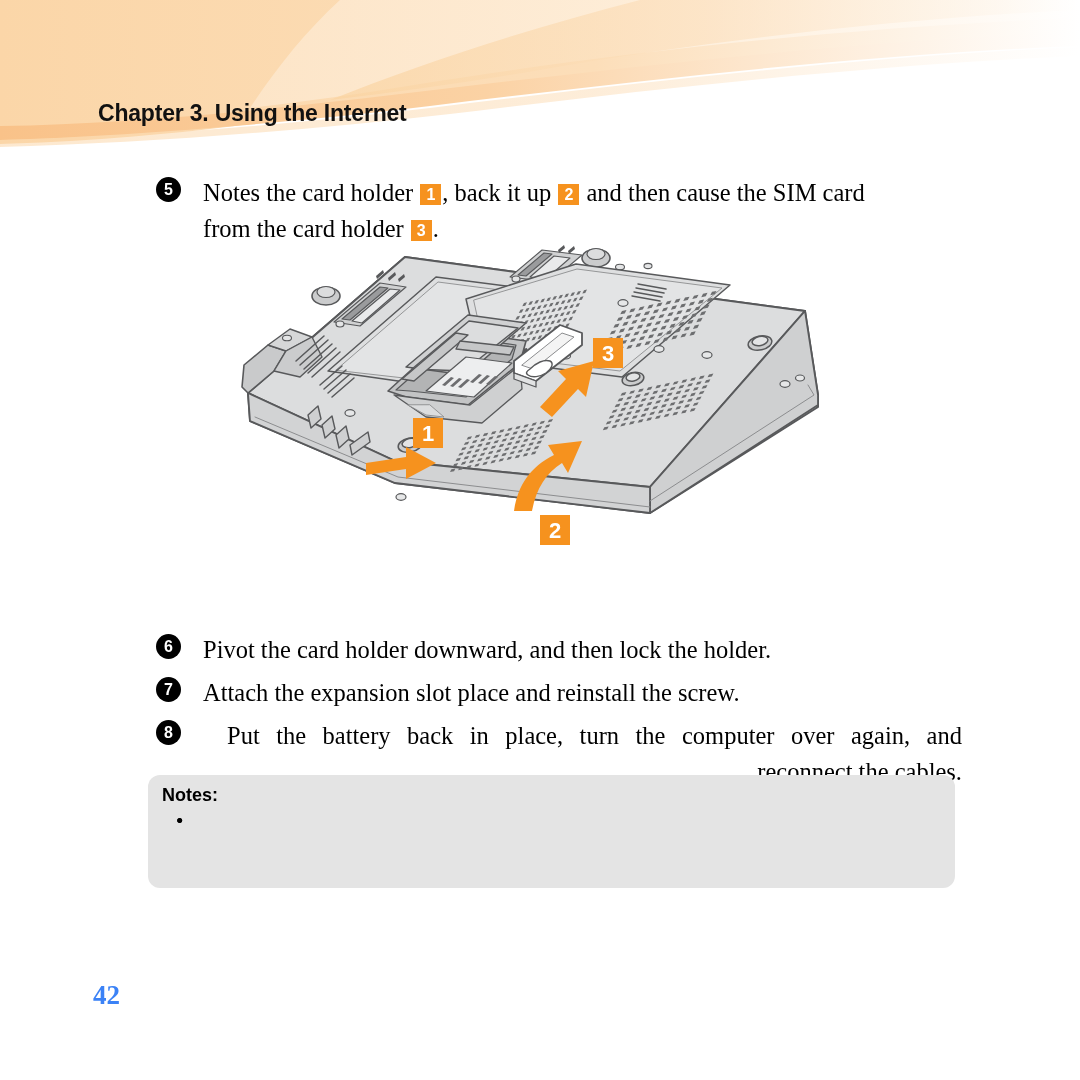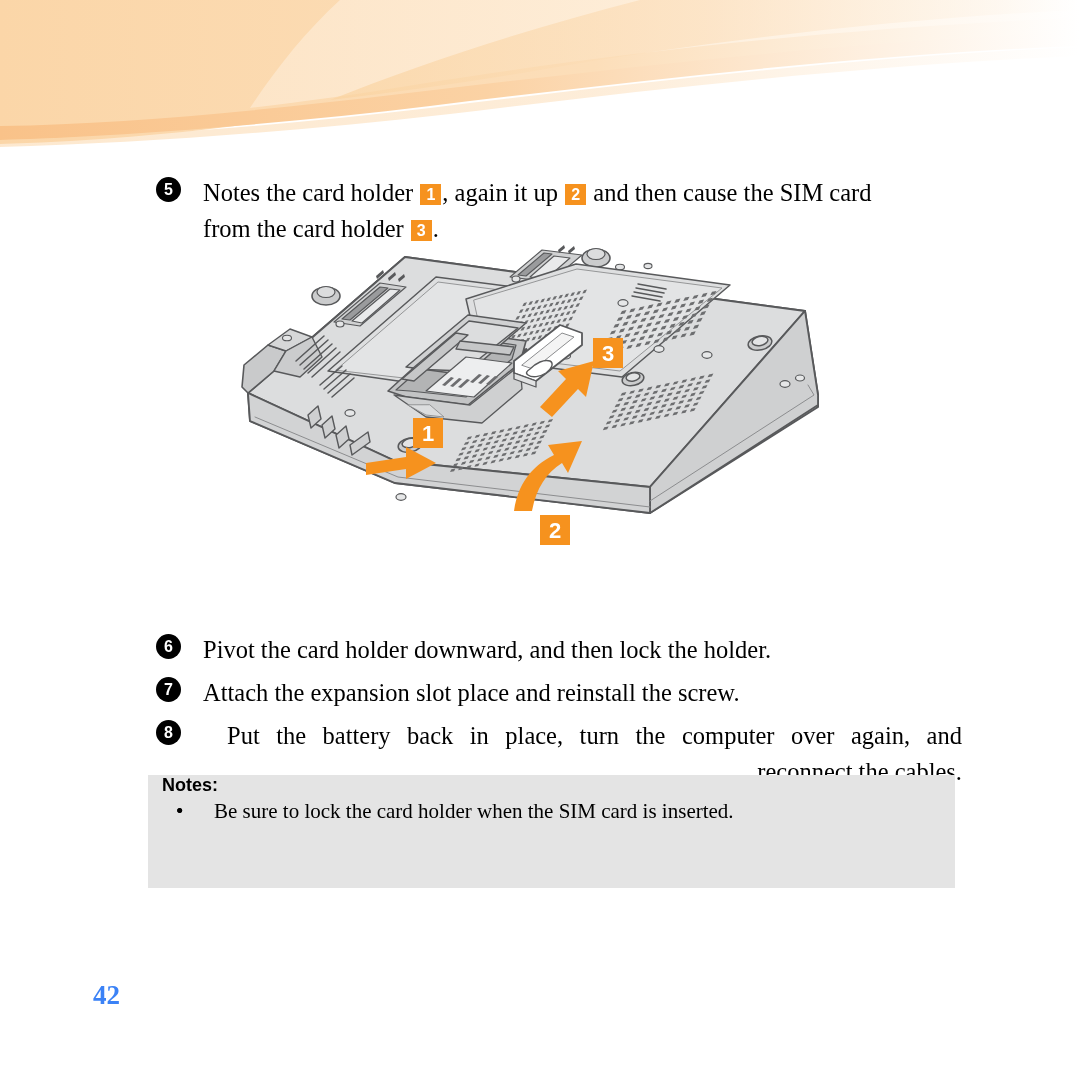--- a/index.html
+++ b/index.html
@@ -73,21 +73,22 @@
   .figure{
     position:absolute;left:230px;top:245px;width:600px;height:355px;
   }
   .figure svg{display:block;}
 
   
   .notes{
     position:absolute;left:148px;top:775px;width:807px;height:113px;
     background:#E4E4E4;
     box-sizing:border-box;
-    padding:0 14px 0 14px;
+    padding:10px 14px 0 14px;
+    border-radius:12px;
   }
   .notes-title{
     font-family:"Liberation Sans", sans-serif;
     font-weight:bold;font-size:18px;color:#000;
     margin:0 0 2px 0;
   }
   .note-item{
     position:relative;
     padding-left:52px;
     font-size:21px;
@@ -141,27 +142,28 @@
     <path d="M0,0 L1080,0 L1080,34 C820,40 520,86 250,124 C160,136 70,142 0,144 Z" fill="url(#gA)"></path>
 
     <path d="M340,0 L1080,0 L1080,18 C860,26 620,52 420,84 C360,94 300,102 250,108 C275,70 305,32 340,0 Z" fill="url(#gC)" opacity="0.85"></path>
 
     <path d="M640,0 L1080,0 L1080,10 C900,18 700,42 540,70 C470,82 400,92 330,100 C420,64 530,28 640,0 Z" fill="url(#gB)" opacity="0.7"></path>
 
     <path d="M0,126 C120,124 250,112 400,94 C620,68 860,40 1080,32 L1080,46 C870,54 640,80 430,106 C280,124 130,136 0,140 Z" fill="url(#gD)"></path>
 
     <path d="M0,140 C130,137 280,126 430,108 C640,82 870,56 1080,47 L1080,56 C880,64 660,88 450,114 C290,132 140,143 0,147 Z" fill="url(#gA)" opacity="0.55"></path>
   </svg>
+  <div class="chapter-title">Chapter 3. Using the Internet</div>
 </div>
 
 <div class="content">
 
   <div class="step" style="margin-top:25px;">
     <span class="num">5</span>
-    <span class="txt"><span>Notes the card holder </span><span class="badge">1</span><span>, again it up </span><span class="badge">2</span><span> and then cause the SIM card</span><br><span>from the card holder </span><span class="badge">3</span><span>.</span></span>
+    <span class="txt"><span>Notes the card holder </span><span class="badge">1</span><span>, back it up </span><span class="badge">2</span><span> and then cause the SIM card</span><br><span>from the card holder </span><span class="badge">3</span><span>.</span></span>
   </div>
 
   <div class="figure" style="top:95px;left:230px;">
     <svg width="600" height="355" viewBox="0 0 600 355">
       <g fill="none" stroke="#58595B" stroke-width="1.6" stroke-linejoin="round" stroke-linecap="round">
 
         <path d="M18,148 L175,12 L575,66 L588,150 L588,162 L420,268 L165,238 L20,176 Z" fill="#D9DADB" stroke="#58595B" stroke-width="2"></path>
 
         <path d="M18,148 L175,12 L575,66 L420,242 L165,216 Z" fill="#DCDDDE" stroke="#58595B" stroke-width="2"></path>
 
@@ -465,17 +467,16 @@
   </div>
 </div>
 
 <div class="notes">
   <div class="notes-title">Notes:</div>
   <div class="note-item">
     <span class="bullet">•</span>
   </div>
   <div class="note-item">
     <span class="bullet">•</span>
-    <span>Be sure to lock the card holder when the SIM card is inserted.</span>
   </div>
 </div>
 
 <div class="page-number">42</div>
 
 </body></html>

